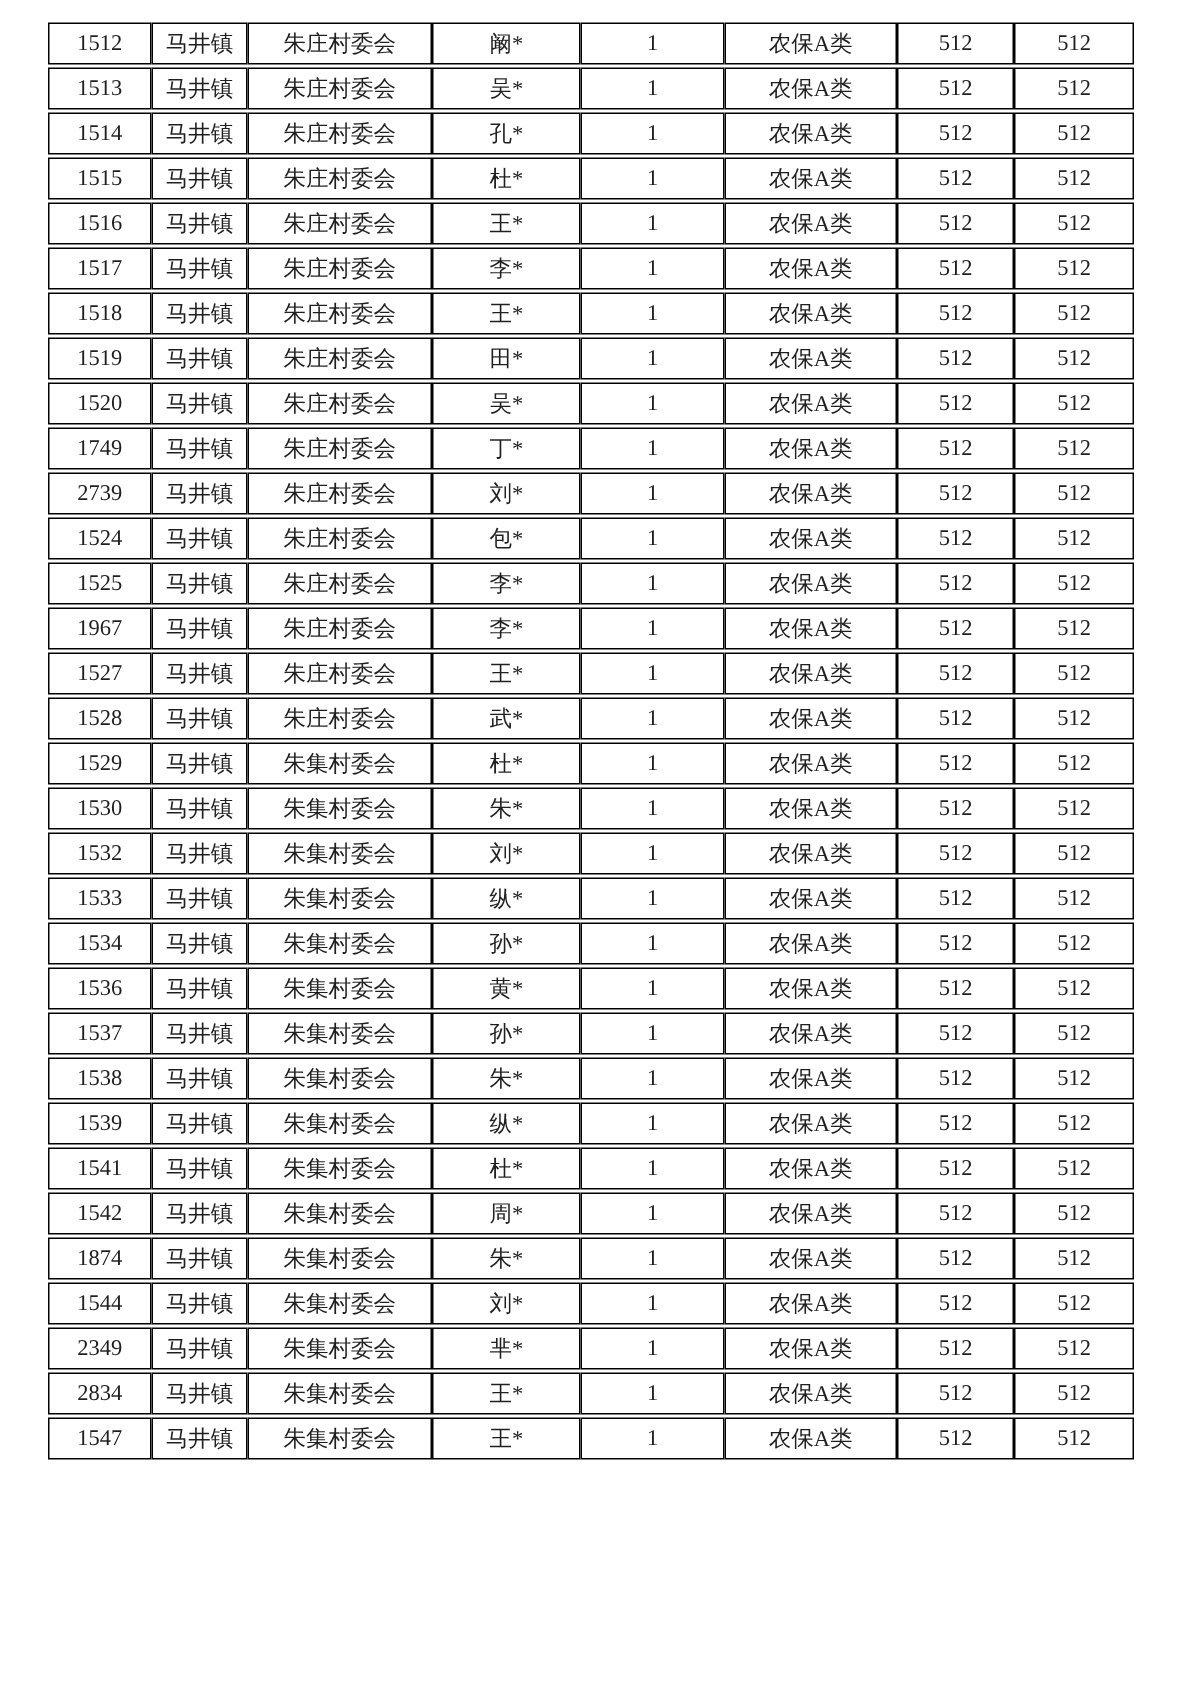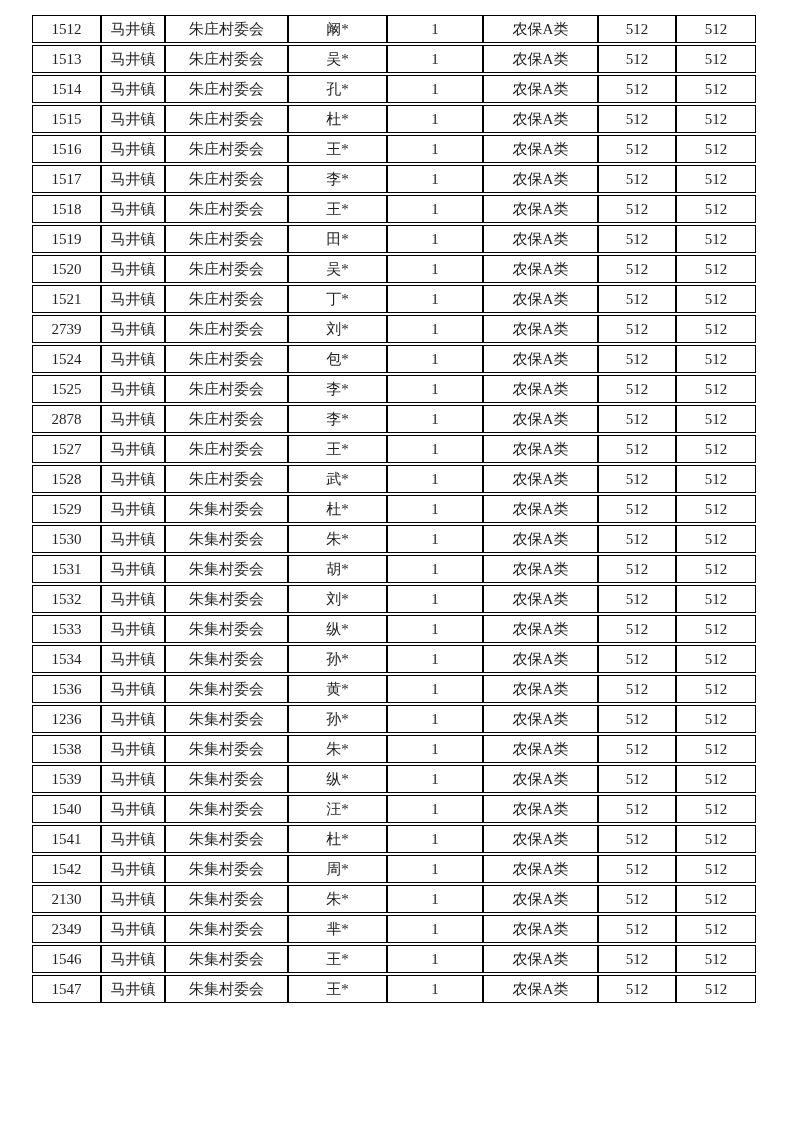--- a/index.html
+++ b/index.html
@@ -145,21 +145,21 @@
     <td>1520</td>
     <td>马井镇</td>
     <td>朱庄村委会</td>
     <td>吴*</td>
     <td>1</td>
     <td>农保A类</td>
     <td>512</td>
     <td>512</td>
   </tr>
         <tr>
-    <td>1521</td>
+    <td>1749</td>
     <td>马井镇</td>
     <td>朱庄村委会</td>
     <td>丁*</td>
     <td>1</td>
     <td>农保A类</td>
     <td>512</td>
     <td>512</td>
   </tr>
         <tr>
     <td>2739</td>
@@ -185,21 +185,21 @@
     <td>1525</td>
     <td>马井镇</td>
     <td>朱庄村委会</td>
     <td>李*</td>
     <td>1</td>
     <td>农保A类</td>
     <td>512</td>
     <td>512</td>
   </tr>
         <tr>
-    <td>2878</td>
+    <td>1967</td>
     <td>马井镇</td>
     <td>朱庄村委会</td>
     <td>李*</td>
     <td>1</td>
     <td>农保A类</td>
     <td>512</td>
     <td>512</td>
   </tr>
         <tr>
     <td>1527</td>
@@ -235,30 +235,20 @@
     <td>1530</td>
     <td>马井镇</td>
     <td>朱集村委会</td>
     <td>朱*</td>
     <td>1</td>
     <td>农保A类</td>
     <td>512</td>
     <td>512</td>
   </tr>
         <tr>
-    <td>1531</td>
-    <td>马井镇</td>
-    <td>朱集村委会</td>
-    <td>胡*</td>
-    <td>1</td>
-    <td>农保A类</td>
-    <td>512</td>
-    <td>512</td>
-  </tr>
-        <tr>
     <td>1532</td>
     <td>马井镇</td>
     <td>朱集村委会</td>
     <td>刘*</td>
     <td>1</td>
     <td>农保A类</td>
     <td>512</td>
     <td>512</td>
   </tr>
         <tr>
@@ -285,21 +275,21 @@
     <td>1536</td>
     <td>马井镇</td>
     <td>朱集村委会</td>
     <td>黄*</td>
     <td>1</td>
     <td>农保A类</td>
     <td>512</td>
     <td>512</td>
   </tr>
         <tr>
-    <td>1236</td>
+    <td>1537</td>
     <td>马井镇</td>
     <td>朱集村委会</td>
     <td>孙*</td>
     <td>1</td>
     <td>农保A类</td>
     <td>512</td>
     <td>512</td>
   </tr>
         <tr>
     <td>1538</td>
@@ -315,71 +305,71 @@
     <td>1539</td>
     <td>马井镇</td>
     <td>朱集村委会</td>
     <td>纵*</td>
     <td>1</td>
     <td>农保A类</td>
     <td>512</td>
     <td>512</td>
   </tr>
         <tr>
-    <td>1540</td>
-    <td>马井镇</td>
-    <td>朱集村委会</td>
-    <td>汪*</td>
-    <td>1</td>
-    <td>农保A类</td>
-    <td>512</td>
-    <td>512</td>
-  </tr>
-        <tr>
     <td>1541</td>
     <td>马井镇</td>
     <td>朱集村委会</td>
     <td>杜*</td>
     <td>1</td>
     <td>农保A类</td>
     <td>512</td>
     <td>512</td>
   </tr>
         <tr>
     <td>1542</td>
     <td>马井镇</td>
     <td>朱集村委会</td>
     <td>周*</td>
     <td>1</td>
     <td>农保A类</td>
     <td>512</td>
     <td>512</td>
   </tr>
         <tr>
-    <td>2130</td>
+    <td>1874</td>
     <td>马井镇</td>
     <td>朱集村委会</td>
     <td>朱*</td>
     <td>1</td>
     <td>农保A类</td>
     <td>512</td>
     <td>512</td>
   </tr>
         <tr>
+    <td>1544</td>
+    <td>马井镇</td>
+    <td>朱集村委会</td>
+    <td>刘*</td>
+    <td>1</td>
+    <td>农保A类</td>
+    <td>512</td>
+    <td>512</td>
+  </tr>
+        <tr>
     <td>2349</td>
     <td>马井镇</td>
     <td>朱集村委会</td>
     <td>芈*</td>
     <td>1</td>
     <td>农保A类</td>
     <td>512</td>
     <td>512</td>
   </tr>
         <tr>
-    <td>1546</td>
+    <td>2834</td>
     <td>马井镇</td>
     <td>朱集村委会</td>
     <td>王*</td>
     <td>1</td>
     <td>农保A类</td>
     <td>512</td>
     <td>512</td>
   </tr>
         <tr>
     <td>1547</td>

